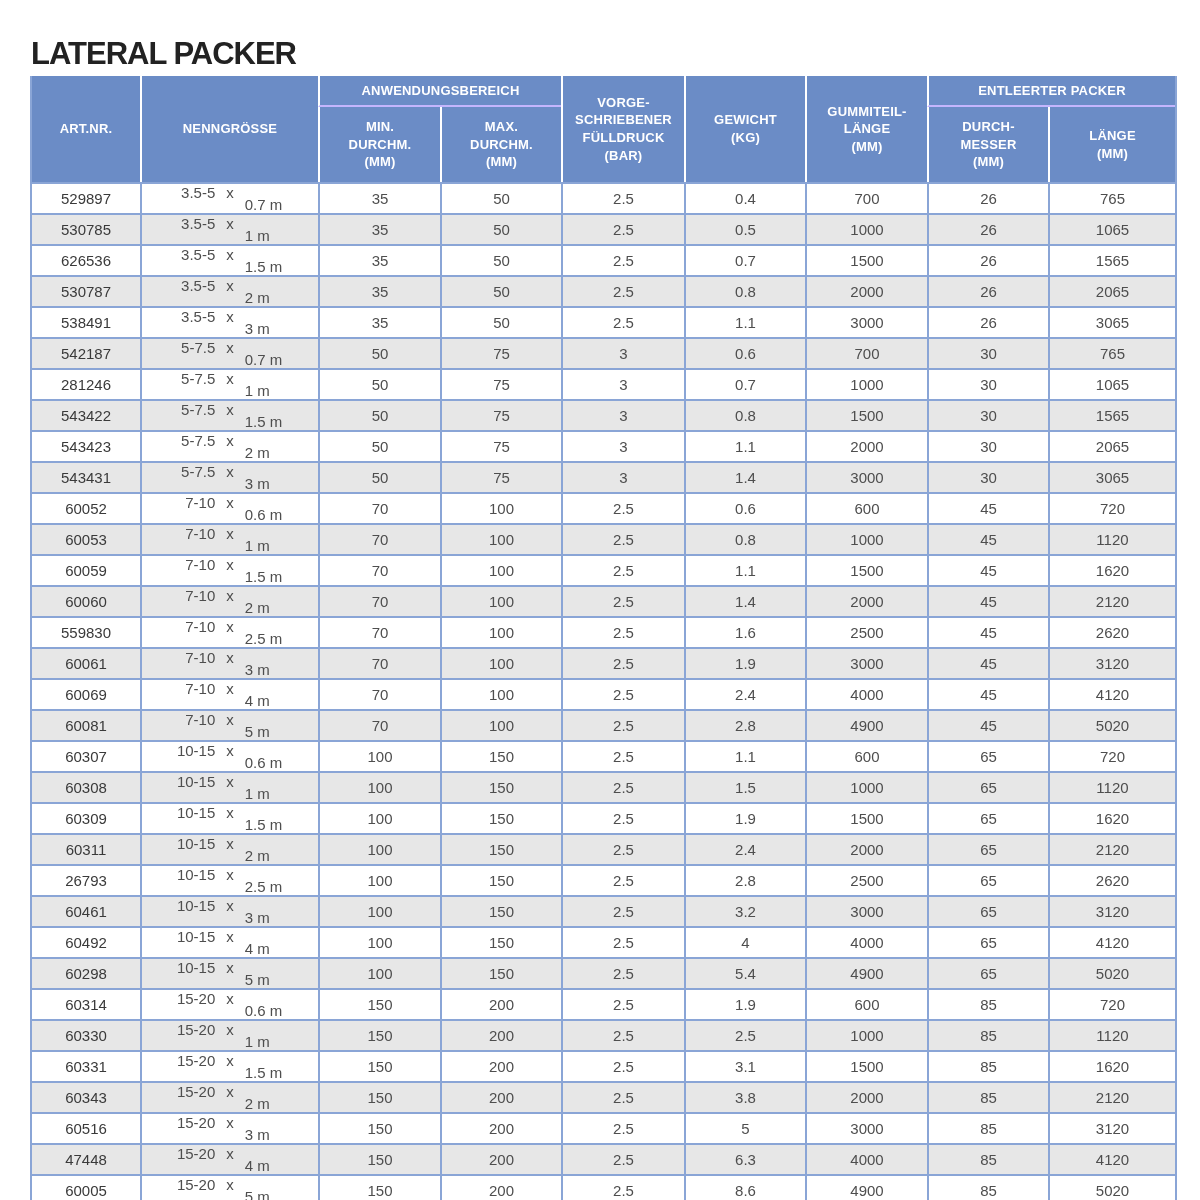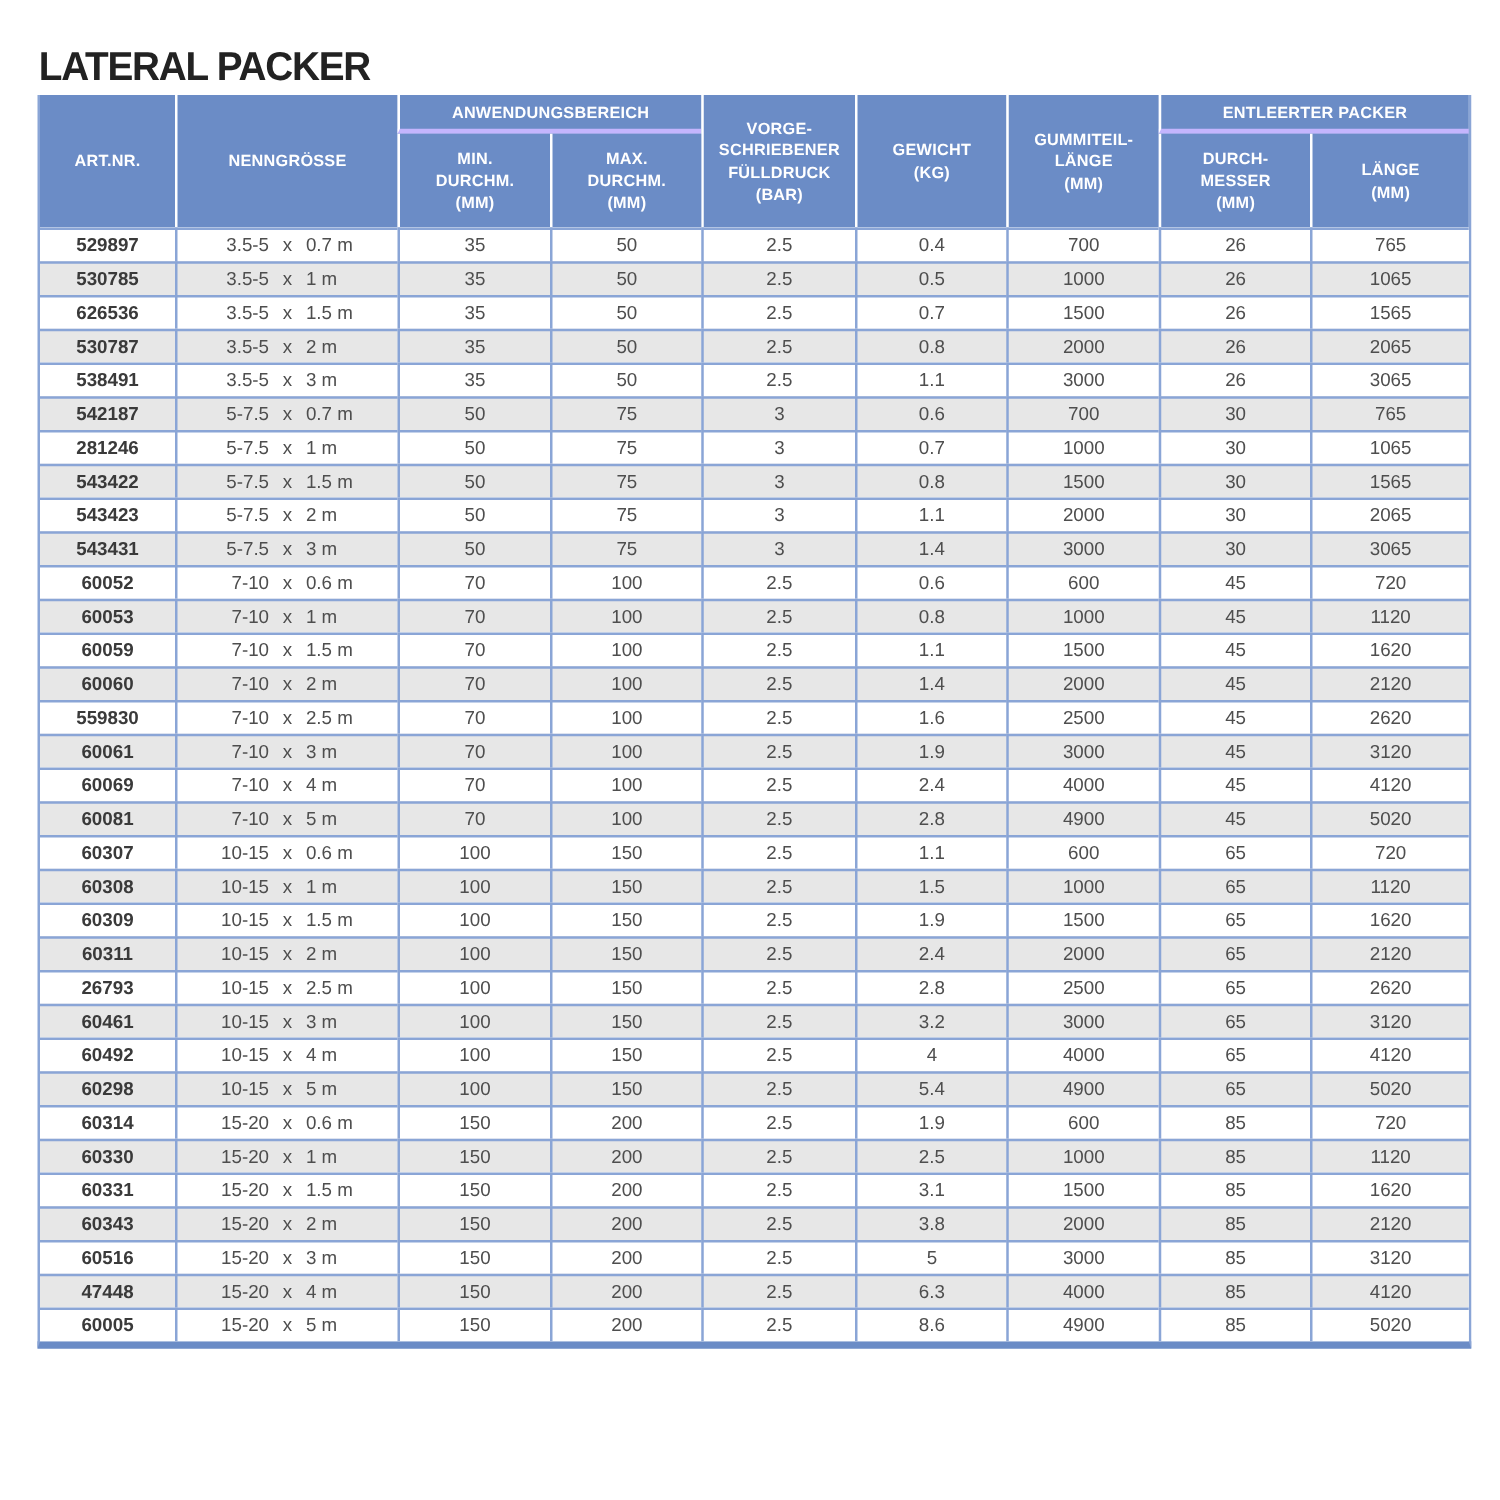--- a/index.html
+++ b/index.html
@@ -47,40 +47,40 @@
     line-height:1.35;
     white-space:pre-line;
     text-align:center;
     vertical-align:middle;
     padding:2px 2px;
     letter-spacing:0.2px;
   }
   thead tr.group-row{height:31px;}
   thead tr.sub-row{height:75px;}
   thead th.bl{border-left:2px solid #ffffff;}
-  thead th.gb{border-bottom:4px solid #c4b5fd;}
+  thead th.gb{border-bottom:2px solid #c4b5fd;}
   tbody td{
     height:27px;
     border-top:2px solid var(--row-border);
     font-size:15px;
     color:var(--cell-text);
     text-align:center;
     vertical-align:middle;
     padding:0 2px;
     background:var(--row-bg);
   }
   tbody td + td{border-left:2px solid var(--row-border);}
   tbody tr:nth-child(even) td{background:var(--row-alt-bg);}
-  tbody td.art{font-weight:bold;color:var(--art-text);}
+  tbody td.art{font-weight:normal;color:var(--art-text);}
   .nenn-wrap{
     display:flex;align-items:flex-start;justify-content:center;
   }
   .nenn-wrap .rng{width:52px;text-align:right;}
   .nenn-wrap .xsep{margin:0 11px;color:var(--cell-text);}
-  .nenn-wrap .lenv{width:52px;text-align:left;}
+  .nenn-wrap .lenv{width:52px;text-align:left;margin-top:12px;}
 </style>
 </head>
 <body>
 
 <div class="page">
   <h1 class="page-title">LATERAL PACKER</h1>
 
   <table class="spec">
     <colgroup>
       <col style="width:108px">

